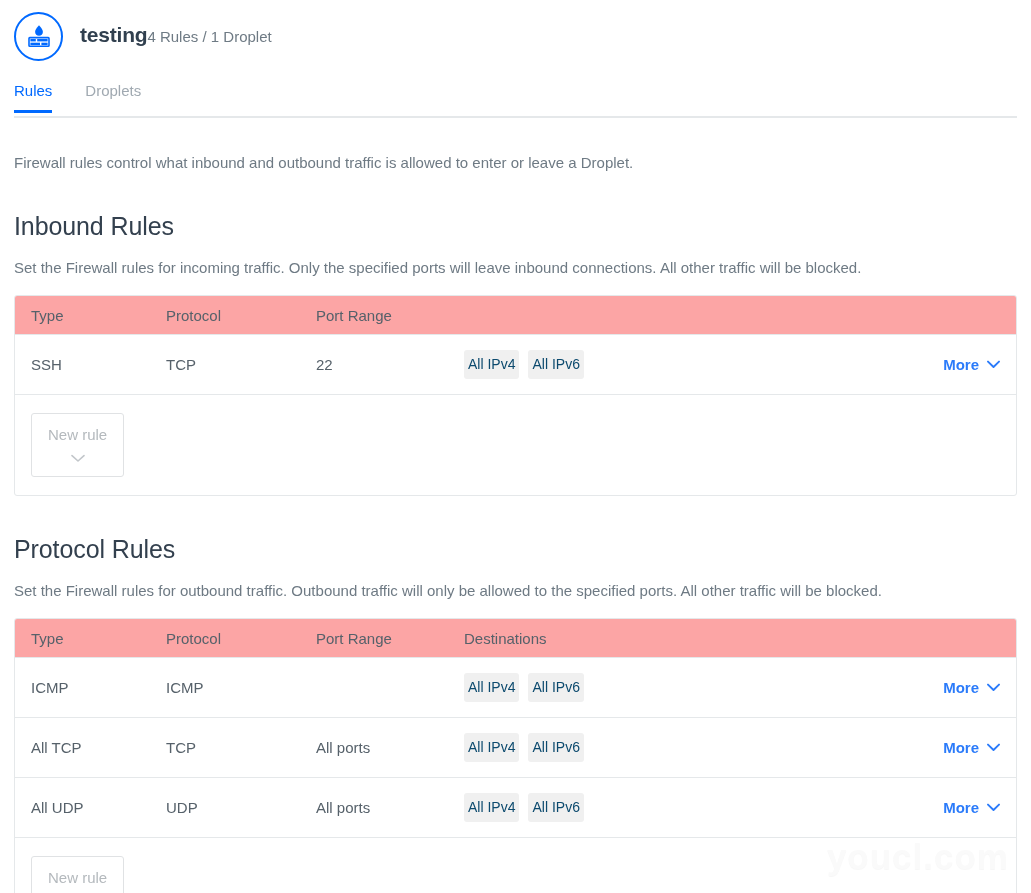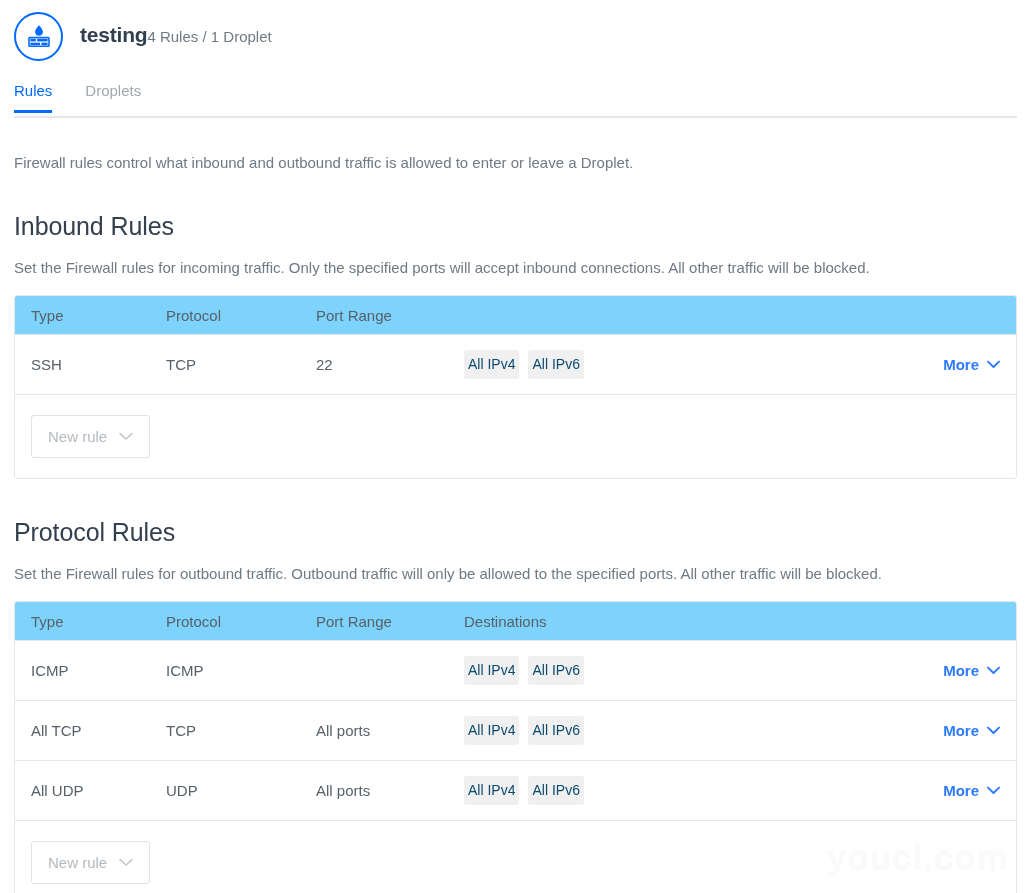--- a/index.html
+++ b/index.html
@@ -118,21 +118,21 @@
     display: flex;
     align-items: center;
     min-height: 60px;
     padding: 0 16px;
     border-top: 1px solid #e5e8ea;
     font-size: 15px;
     color: #56616a;
   }
   .rt-row:first-child { border-top: none; }
   .rt-head {
-    background: #7dd3fc;
+    background: #fca5a5;
     min-height: 38px;
     color: #56616a;
     align-items: center;
     padding-top: 0;
   }
   .rt-head .c { font-size: 15px; color: #56616a; }
 
   .c-type   { flex: 0 0 135px; }
   .c-proto  { flex: 0 0 150px; }
   .c-port   { flex: 0 0 148px; }
@@ -175,20 +175,21 @@
     gap: 12px;
     background: #fff;
     border: 1px solid #e0e2e4;
     border-radius: 3px;
     color: #b4b9bd;
     font-size: 15px;
     font-family: inherit;
     padding: 13px 16px;
     cursor: pointer;
     line-height: 1;
+    flex-direction: column;
   }
   .new-rule-btn svg { display: block; }
 
   
   .watermark {
     position: absolute;
     right: 22px;
     bottom: 16px;
     font-size: 35px;
     letter-spacing: 1px;
@@ -223,21 +224,21 @@
 
   <div class="tabs">
     <button class="tab active">Rules</button>
     <button class="tab">Droplets</button>
   </div>
 
   <div class="intro">Firewall rules control what inbound and outbound traffic is allowed to enter or leave a Droplet.</div>
 
   <div class="section">
     <h2 class="section-title">Inbound Rules</h2>
-    <p class="section-desc">Set the Firewall rules for incoming traffic. Only the specified ports will accept inbound connections. All other traffic will be blocked.</p>
+    <p class="section-desc">Set the Firewall rules for incoming traffic. Only the specified ports will leave inbound connections. All other traffic will be blocked.</p>
 
     <div class="rules-table">
       <div class="rt-row rt-head">
         <div class="c c-type">Type</div>
         <div class="c c-proto">Protocol</div>
         <div class="c c-port">Port Range</div>
       </div>
 
       <div class="rt-row">
         <div class="c-type">SSH</div>

